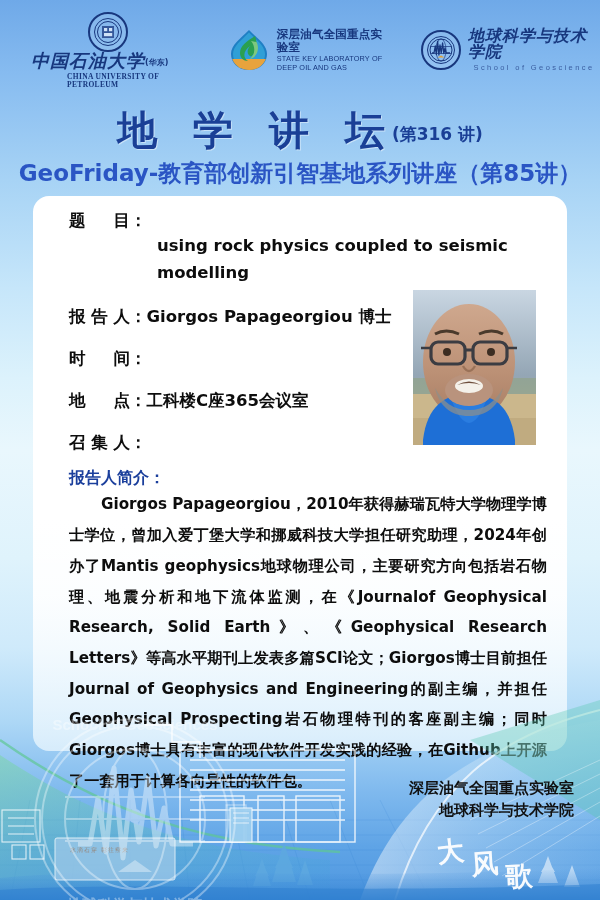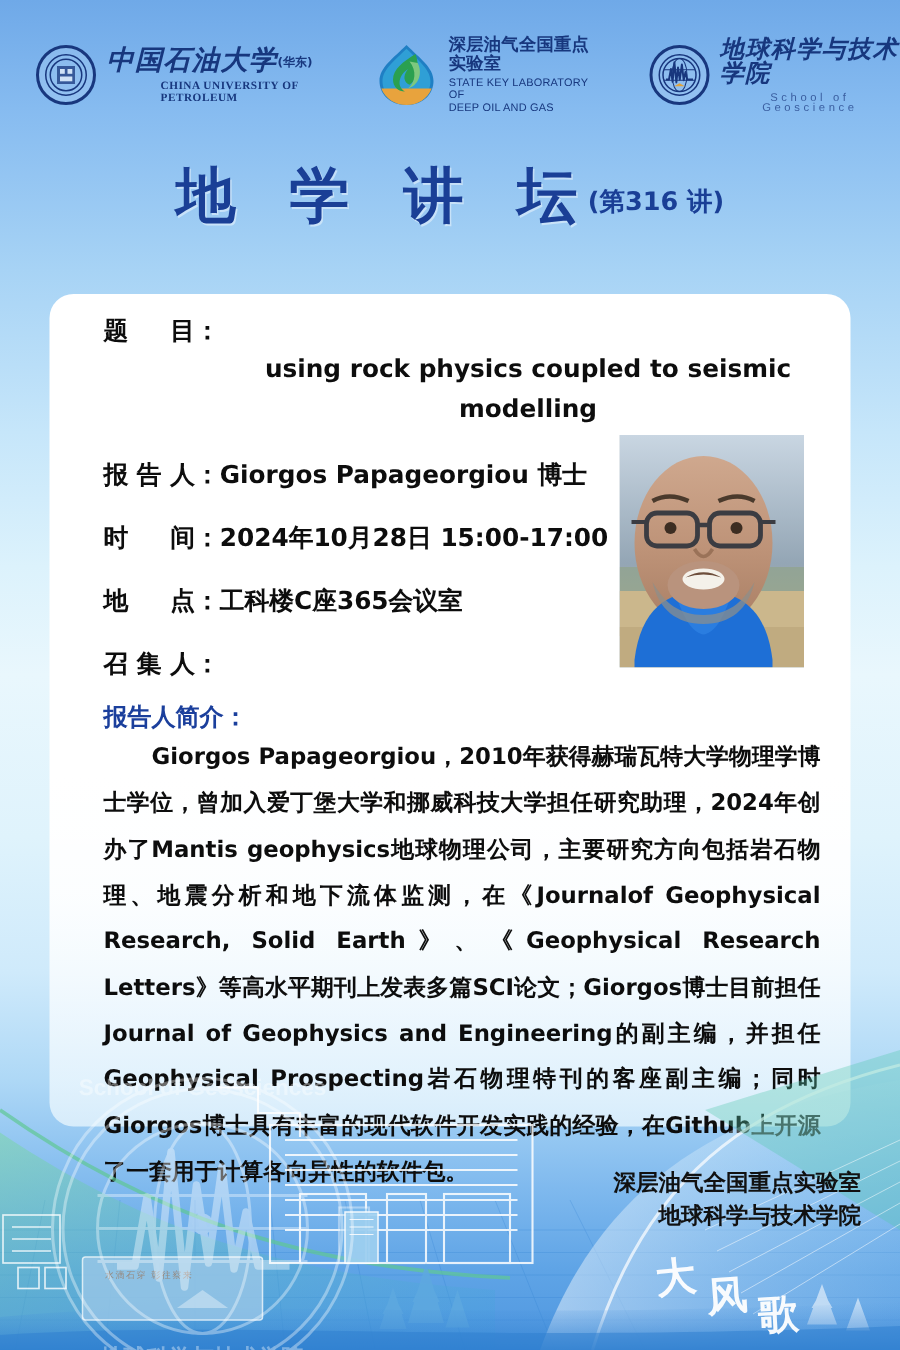--- a/index.html
+++ b/index.html
@@ -22,21 +22,21 @@
         #cfeafb 72%,
         #aed8f6 80%,
         #7fb9ee 88%,
         #5fa4e6 94%,
         #4f97e0 100%);
   }
 
   
   .logo-bar{position:absolute;top:26px;left:0;width:600px;height:48px;display:flex;align-items:center;}
   .logo{display:flex;align-items:center;}
-  .logo.l1{margin-left:24px;}
+  .logo.l1{margin-left:24px;flex-direction:column;}
   .logo.l2{margin-left:36px;}
   .logo.l3{margin-left:34px;}
 
   .seal{width:40px;height:40px;border-radius:50%;border:2px solid #18377e;
         box-sizing:border-box;position:relative;background:rgba(255,255,255,0.12);flex:0 0 auto;}
   .seal:after{content:"";position:absolute;left:4px;top:4px;right:4px;bottom:4px;
         border-radius:50%;border:1px solid #18377e;}
   .seal svg{position:absolute;left:0;top:0;}
 
   .logo-txt{margin-left:7px;line-height:1;}
@@ -72,21 +72,21 @@
                rgba(250,253,255,.80) 84%,rgba(240,250,255,.70) 100%);
     box-sizing:border-box;padding:14px 20px 0 36px;}
 
   .row{display:flex;align-items:flex-start;font-family:"DejaVu Sans",sans-serif;
        font-size:16.5px;font-weight:bold;color:#0d0d0d;margin-bottom:3px;}
   .lbl{flex:0 0 auto;white-space:pre;}
   .val{flex:1 1 auto;}
   .title-row{margin-bottom:1px;}
   .title-row .val{line-height:1.62;}
   .title-line2{padding-left:88px;font-family:"DejaVu Sans",sans-serif;font-size:16.5px;
-       font-weight:bold;color:#0d0d0d;line-height:1.62;margin-bottom:6px;text-align:center;}
+       font-weight:bold;color:#0d0d0d;line-height:1.62;margin-bottom:6px;}
   .info-row{margin-top:20px;}
 
   .photo{position:absolute;right:31px;top:94px;width:123px;height:155px;overflow:hidden;
      background:#cfd8de;}
   .photo svg{display:block;}
 
   .bio-head{margin-top:14px;font-family:"DejaVu Sans",sans-serif;font-size:16px;
      font-weight:bold;color:#1b3f9c;}
   .bio-body{margin-top:0;font-family:"DejaVu Sans",sans-serif;font-size:15.2px;
      font-weight:bold;color:#0d0d0d;line-height:2.02;text-align:justify;text-align-last:left;
@@ -161,20 +161,21 @@
       <div class="logo-txt">
         <div class="geo-cn">地球科学与技术学院</div>
         <div class="geo-en">School of Geoscience</div>
       </div>
     </div>
   </div>
 
   <div class="main-title">
     <span class="big">地 学 讲 坛</span><span class="suffix">(第316 讲)</span>
   </div>
+  <div class="sub-title">GeoFriday-教育部创新引智基地系列讲座（第85讲）</div>
 
   <div class="card">
 
     <div class="photo">
       <svg width="123" height="155" viewBox="0 0 123 155">
         <defs>
           <linearGradient id="sky" x1="0" y1="0" x2="0" y2="1">
             <stop offset="0%" stop-color="#c9d6e2"></stop>
             <stop offset="55%" stop-color="#94a6b5"></stop>
             <stop offset="100%" stop-color="#b8b096"></stop>
@@ -213,21 +214,20 @@
     </div>
     <div class="title-line2">using rock physics coupled to seismic modelling</div>
 
     <div class="row info-row">
       <span class="lbl">报 告 人：</span>
       <span class="val">Giorgos Papageorgiou 博士</span>
     </div>
 
     <div class="row info-row">
       <span class="lbl">时　  间：</span>
-      <span class="val">2024年10月28日 15:00-17:00</span>
     </div>
 
     <div class="row info-row">
       <span class="lbl">地　  点：</span>
       <span class="val">工科楼C座365会议室</span>
     </div>
 
     <div class="row info-row">
       <span class="lbl">召 集 人：</span>
     </div>

